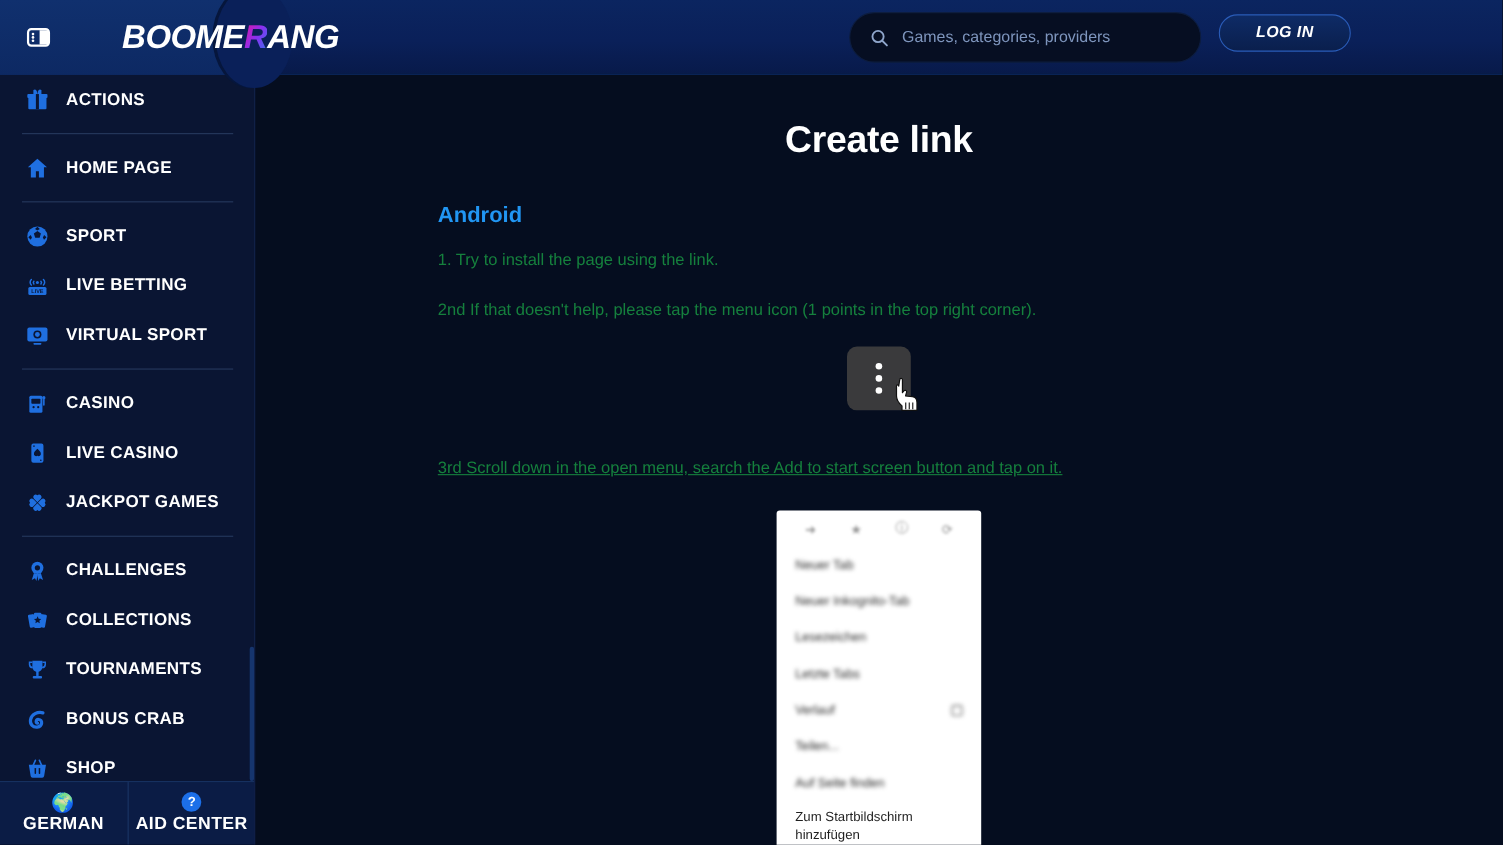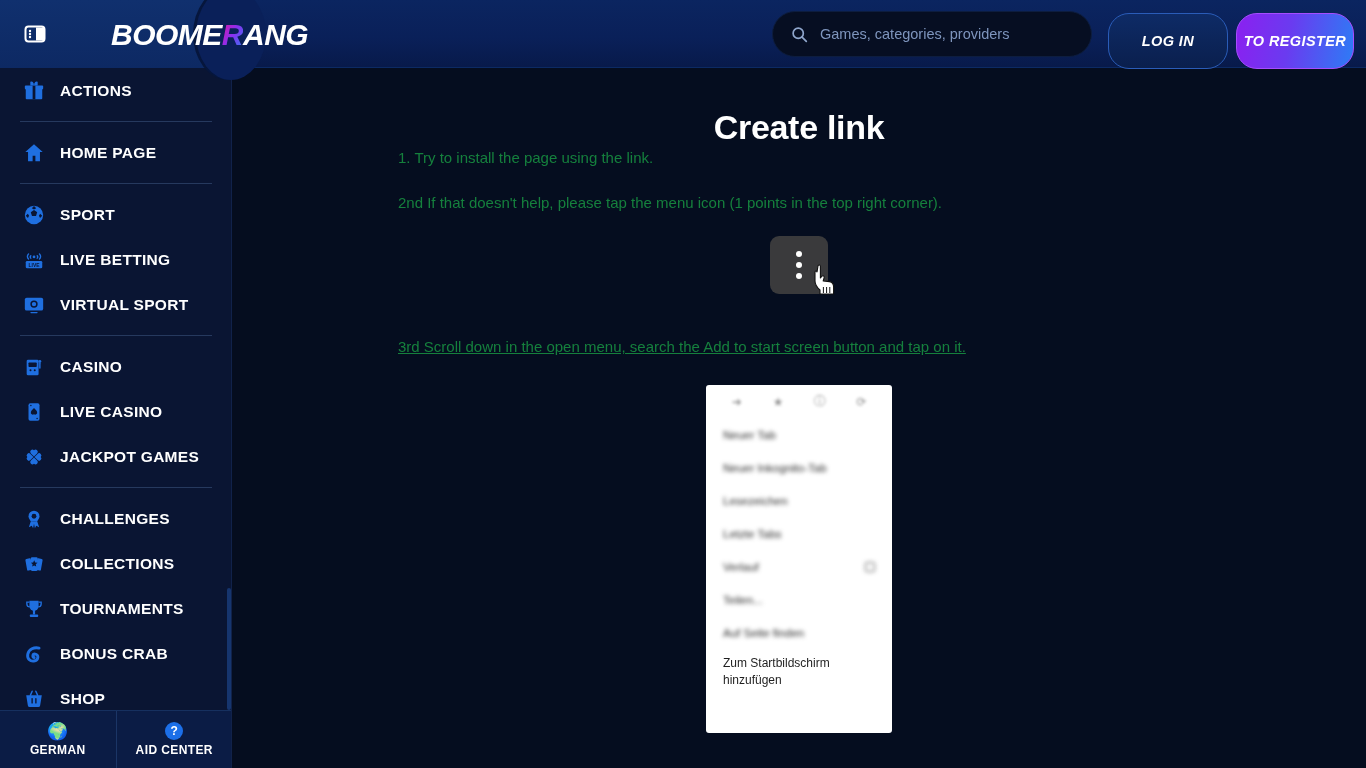--- a/index.html
+++ b/index.html
@@ -50,21 +50,21 @@
     border:1px solid #0d1d3f;
   }
   .search-ico { width:17px; height:17px; flex:none; margin-right:12px; }
   .search-input {
     background:transparent; border:none; outline:none;
     font-size:14.5px; color:#8fa6cc; width:100%;
     font-family:"Liberation Sans", sans-serif;
   }
   .search-input::placeholder { color:#7e95bd; }
   .btn-login, .btn-register {
-    position:absolute; top:13px; height:56px; border-radius:21px;
+    position:absolute; top:13px; height:34px; border-radius:21px;
     display:flex; align-items:center; justify-content:center;
     font-size:14.5px; font-weight:800; font-style:italic;
     letter-spacing:0.4px; cursor:pointer; color:#fff;
   }
   .btn-login {
     left:1108px; width:120px;
     background:linear-gradient(180deg,#0e2b66 0%,#0a1f4d 100%);
     border:1px solid #2a5cb8;
   }
   .btn-register {
@@ -98,21 +98,21 @@
   .side-footer {
     position:absolute; left:0; bottom:0; width:232px; height:58px;
     display:flex; border-top:1px solid #16305f;
     background:#0b1c45;
   }
   .sf-cell {
     flex:1; display:flex; flex-direction:column;
     align-items:center; justify-content:center; cursor:pointer; gap:3px;
   }
   .sf-cell + .sf-cell { border-left:1px solid #1b3566; }
-  .sf-label { font-size:12px; font-weight:700; letter-spacing:0.4px; color:#fff; }
+  .sf-label { font-size:16px; font-weight:700; letter-spacing:0.4px; color:#fff; }
   .globe { font-size:17px; line-height:1; }
   .qmark {
     width:18px; height:18px; border-radius:50%;
     background:#1c6fe8; color:#fff; font-size:12px; font-weight:800;
     display:flex; align-items:center; justify-content:center;
   }
   .sb-track {
     position:absolute; right:0; top:0; width:4px; height:642px;
     background:transparent;
   }
@@ -200,21 +200,20 @@
       <span class="search-ico">
         <svg width="17" height="17" viewBox="0 0 20 20" fill="none">
           <circle cx="8.5" cy="8.5" r="6" stroke="#8fa6cc" stroke-width="2"></circle>
           <line x1="13" y1="13" x2="18" y2="18" stroke="#8fa6cc" stroke-width="2" stroke-linecap="round"></line>
         </svg>
       </span>
       <input class="search-input" type="text" placeholder="Games, categories, providers" style="">
     </div>
 
     <div class="btn-login">LOG IN</div>
-    <div class="btn-register">TO REGISTER</div>
   </div>
 
   <div class="sidebar">
     <div class="nav-scroll" id="nav-scroll">
         <div class="nav-item">
           <span class="nav-icon">
             <svg width="22" height="22" viewBox="0 0 24 24" fill="#1f6fe0">
               <rect x="3" y="9" width="18" height="12" rx="1"></rect>
               <rect x="2" y="6" width="20" height="4" rx="1"></rect>
               <rect x="10.5" y="6" width="3" height="15" fill="#0a1533"></rect>
@@ -369,20 +368,21 @@
       <div class="sf-cell">
         <span class="qmark">?</span>
         <span class="sf-label">AID CENTER</span>
       </div>
     </div>
   </div>
 
   <div class="main">
     <div class="page-title">Create link</div>
     <div class="content">
+      <div class="sec-title">Android</div>
       <div class="step">1. Try to install the page using the link.</div>
       <div class="step">2nd If that doesn't help, please tap the menu icon (1 points in the top right corner).</div>
 
       <div class="dots-box">
         <span class="dot"></span>
         <span class="dot"></span>
         <span class="dot"></span>
         <span class="cursor-hand">
           <svg width="28" height="34" viewBox="0 0 28 34">
             <path d="M8 2 C8 0.6 10.4 0.6 10.4 2 L10.4 14 L12 12.2 C12.8 11.3 14.6 12.2 14.2 13.5

